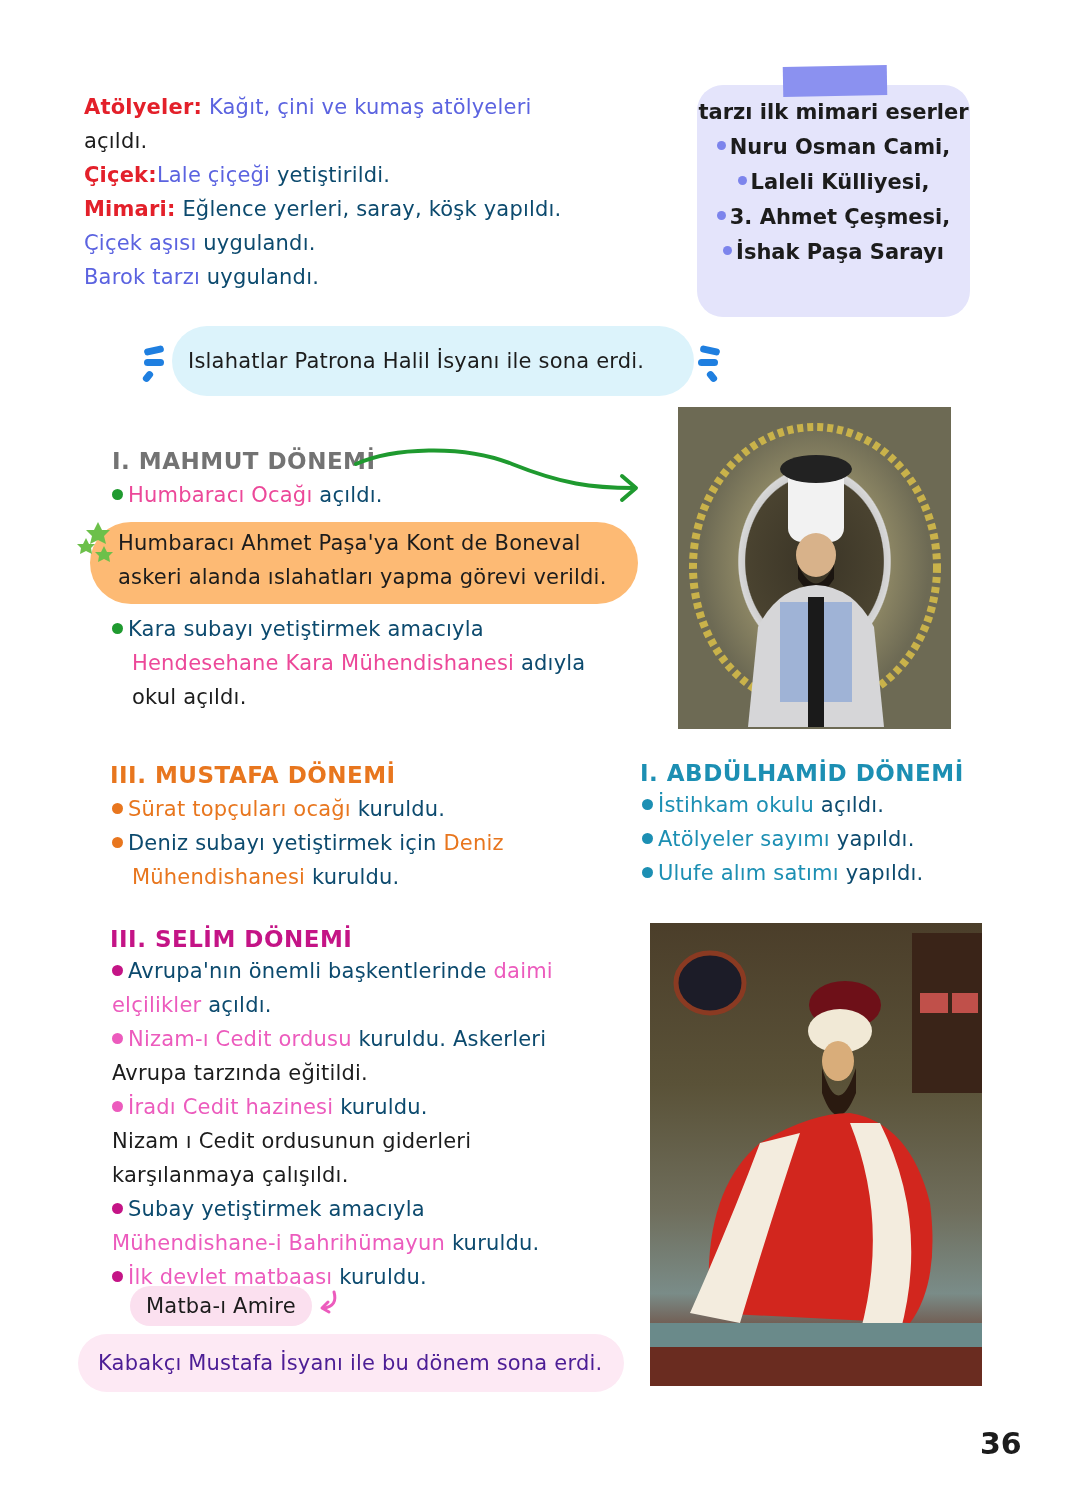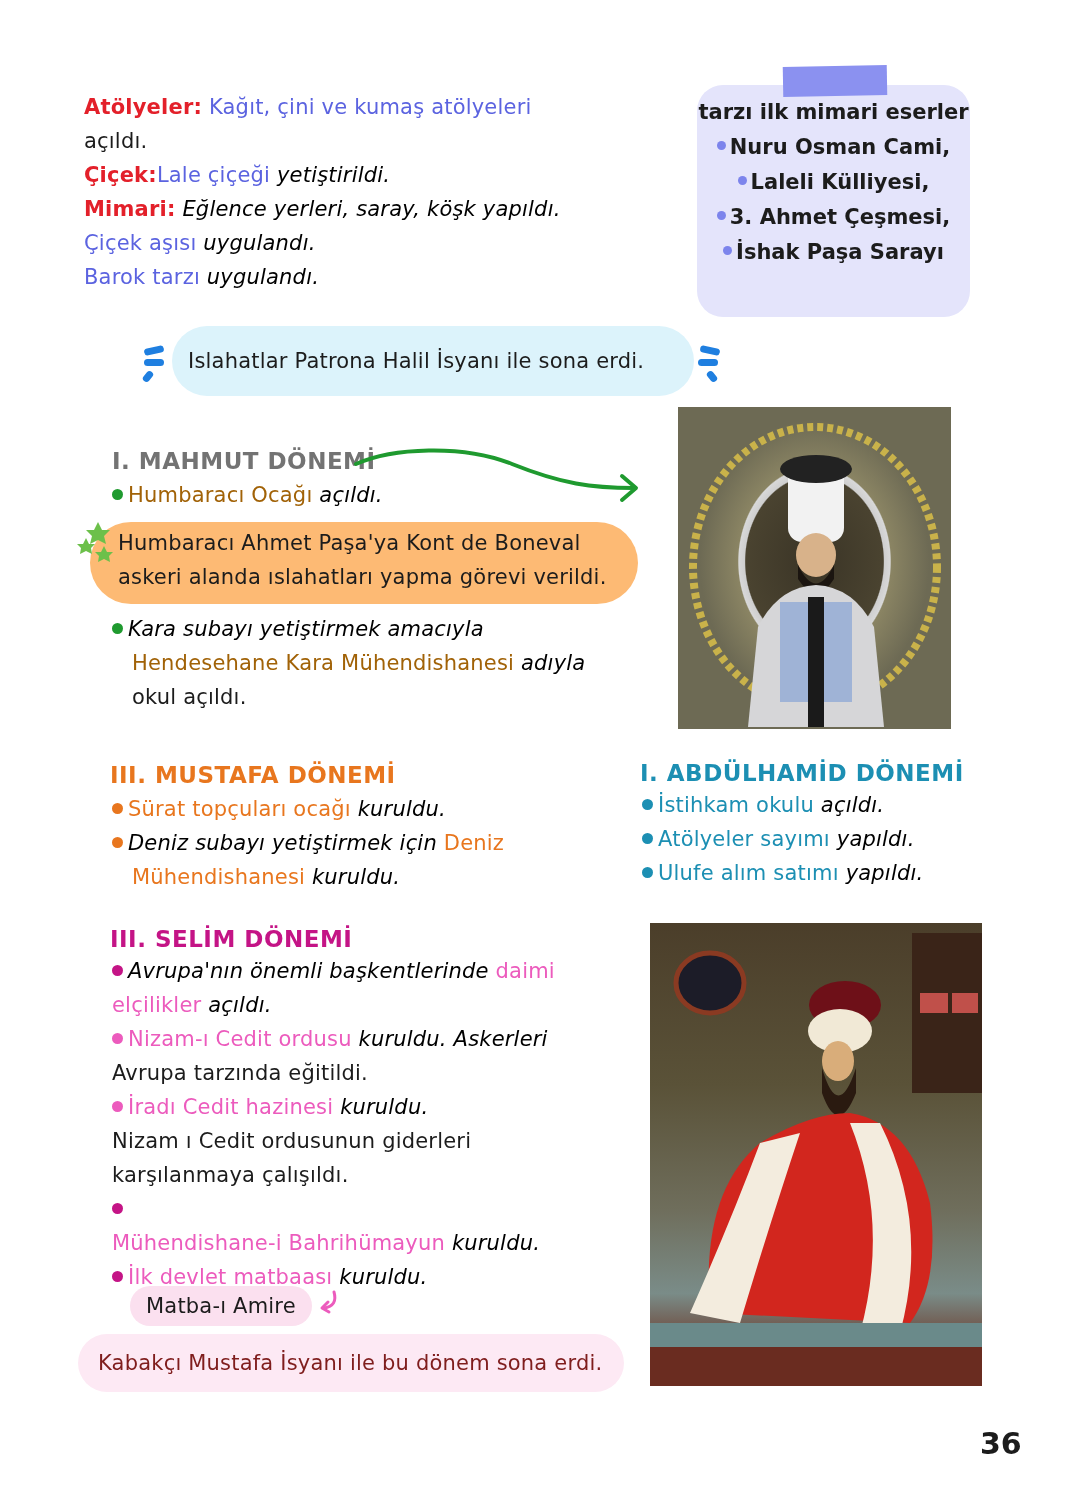--- a/index.html
+++ b/index.html
@@ -5,27 +5,27 @@
     html, body { margin: 0; padding: 0; background: #ffffff; }
     body {
       width: 1080px; height: 1509px; position: relative; overflow: hidden;
       font-family: "DejaVu Sans", sans-serif; color: #1c1c1c;
     }
     .abs { position: absolute; }
     .line { font-size: 21px; line-height: 34px; white-space: nowrap; letter-spacing: 0.2px; }
     .red { color: #e3202a; font-weight: bold; }
     .blue { color: #5b63e0; }
     .green { color: #737373; }
-    .teal { color: #a16207; }
+    .teal { color: #ec4899; }
     .orange { color: #e8761e; }
     .cyan { color: #1c8fb3; }
     .magenta { color: #c41486; }
     .pink { color: #ec5bbd; }
-    .plum { color: #7f1d1d; }
-    .k { color: #000000; font-style: italic; }
+    .plum { color: #4c1d95; }
+    .k { color: #0c4a6e; }
     .heading { font-size: 23px; font-weight: bold; line-height: 34px; letter-spacing: 0.5px; white-space: nowrap; }
     .bullet { display: inline-block; width: 11px; height: 11px; border-radius: 50%; margin-right: 5px; vertical-align: middle; position: relative; top: -2px; }
 
     
     .card {
       left: 697px; top: 85px; width: 273px; height: 232px;
       background: #e4e4fb; border-radius: 26px;
     }
     .tape {
       left: 783px; top: 66px; width: 104px; height: 30px; background: #8b91f0;
@@ -174,21 +174,21 @@
 
 <div class="abs heading magenta" style="left:110px; top:922px;">III. SELİM DÖNEMİ</div>
 <div class="abs" style="left:112px; top:954px;">
   <div class="line"><span class="bullet" style="background:#c41486;"></span><span class="k">Avrupa'nın önemli başkentlerinde</span> <span class="pink">daimi</span></div>
   <div class="line"><span class="pink">elçilikler</span> <span class="k">açıldı.</span></div>
   <div class="line"><span class="bullet" style="background:#ec5bbd;"></span><span class="pink">Nizam-ı Cedit ordusu</span> <span class="k">kuruldu. Askerleri</span></div>
   <div class="line">Avrupa tarzında eğitildi.</div>
   <div class="line"><span class="bullet" style="background:#ec5bbd;"></span><span class="pink">İradı Cedit hazinesi</span> <span class="k">kuruldu.</span></div>
   <div class="line">Nizam ı Cedit ordusunun giderleri</div>
   <div class="line">karşılanmaya çalışıldı.</div>
-  <div class="line"><span class="bullet" style="background:#c41486;"></span></div>
+  <div class="line"><span class="bullet" style="background:#c41486;"></span><span class="k">Subay yetiştirmek amacıyla</span></div>
   <div class="line"><span class="pink">Mühendishane-i Bahrihümayun</span> <span class="k">kuruldu.</span></div>
   <div class="line"><span class="bullet" style="background:#c41486;"></span><span class="pink">İlk devlet matbaası</span> <span class="k">kuruldu.</span></div>
 </div>
 
 <div class="abs pill-pink-small">
   <div class="line" style="position:absolute; left:16px; top:3px;">Matba-ı Amire</div>
 </div>
 <svg class="abs" style="left:312px; top:1288px;" width="30" height="30" viewBox="0 0 30 30">
   <path d="M22 4 Q26 18 12 20" stroke="#ec5bbd" stroke-width="3" fill="none" stroke-linecap="round"></path>
   <path d="M16 14 L10 20 L17 24" stroke="#ec5bbd" stroke-width="3" fill="none" stroke-linecap="round" stroke-linejoin="round"></path>

